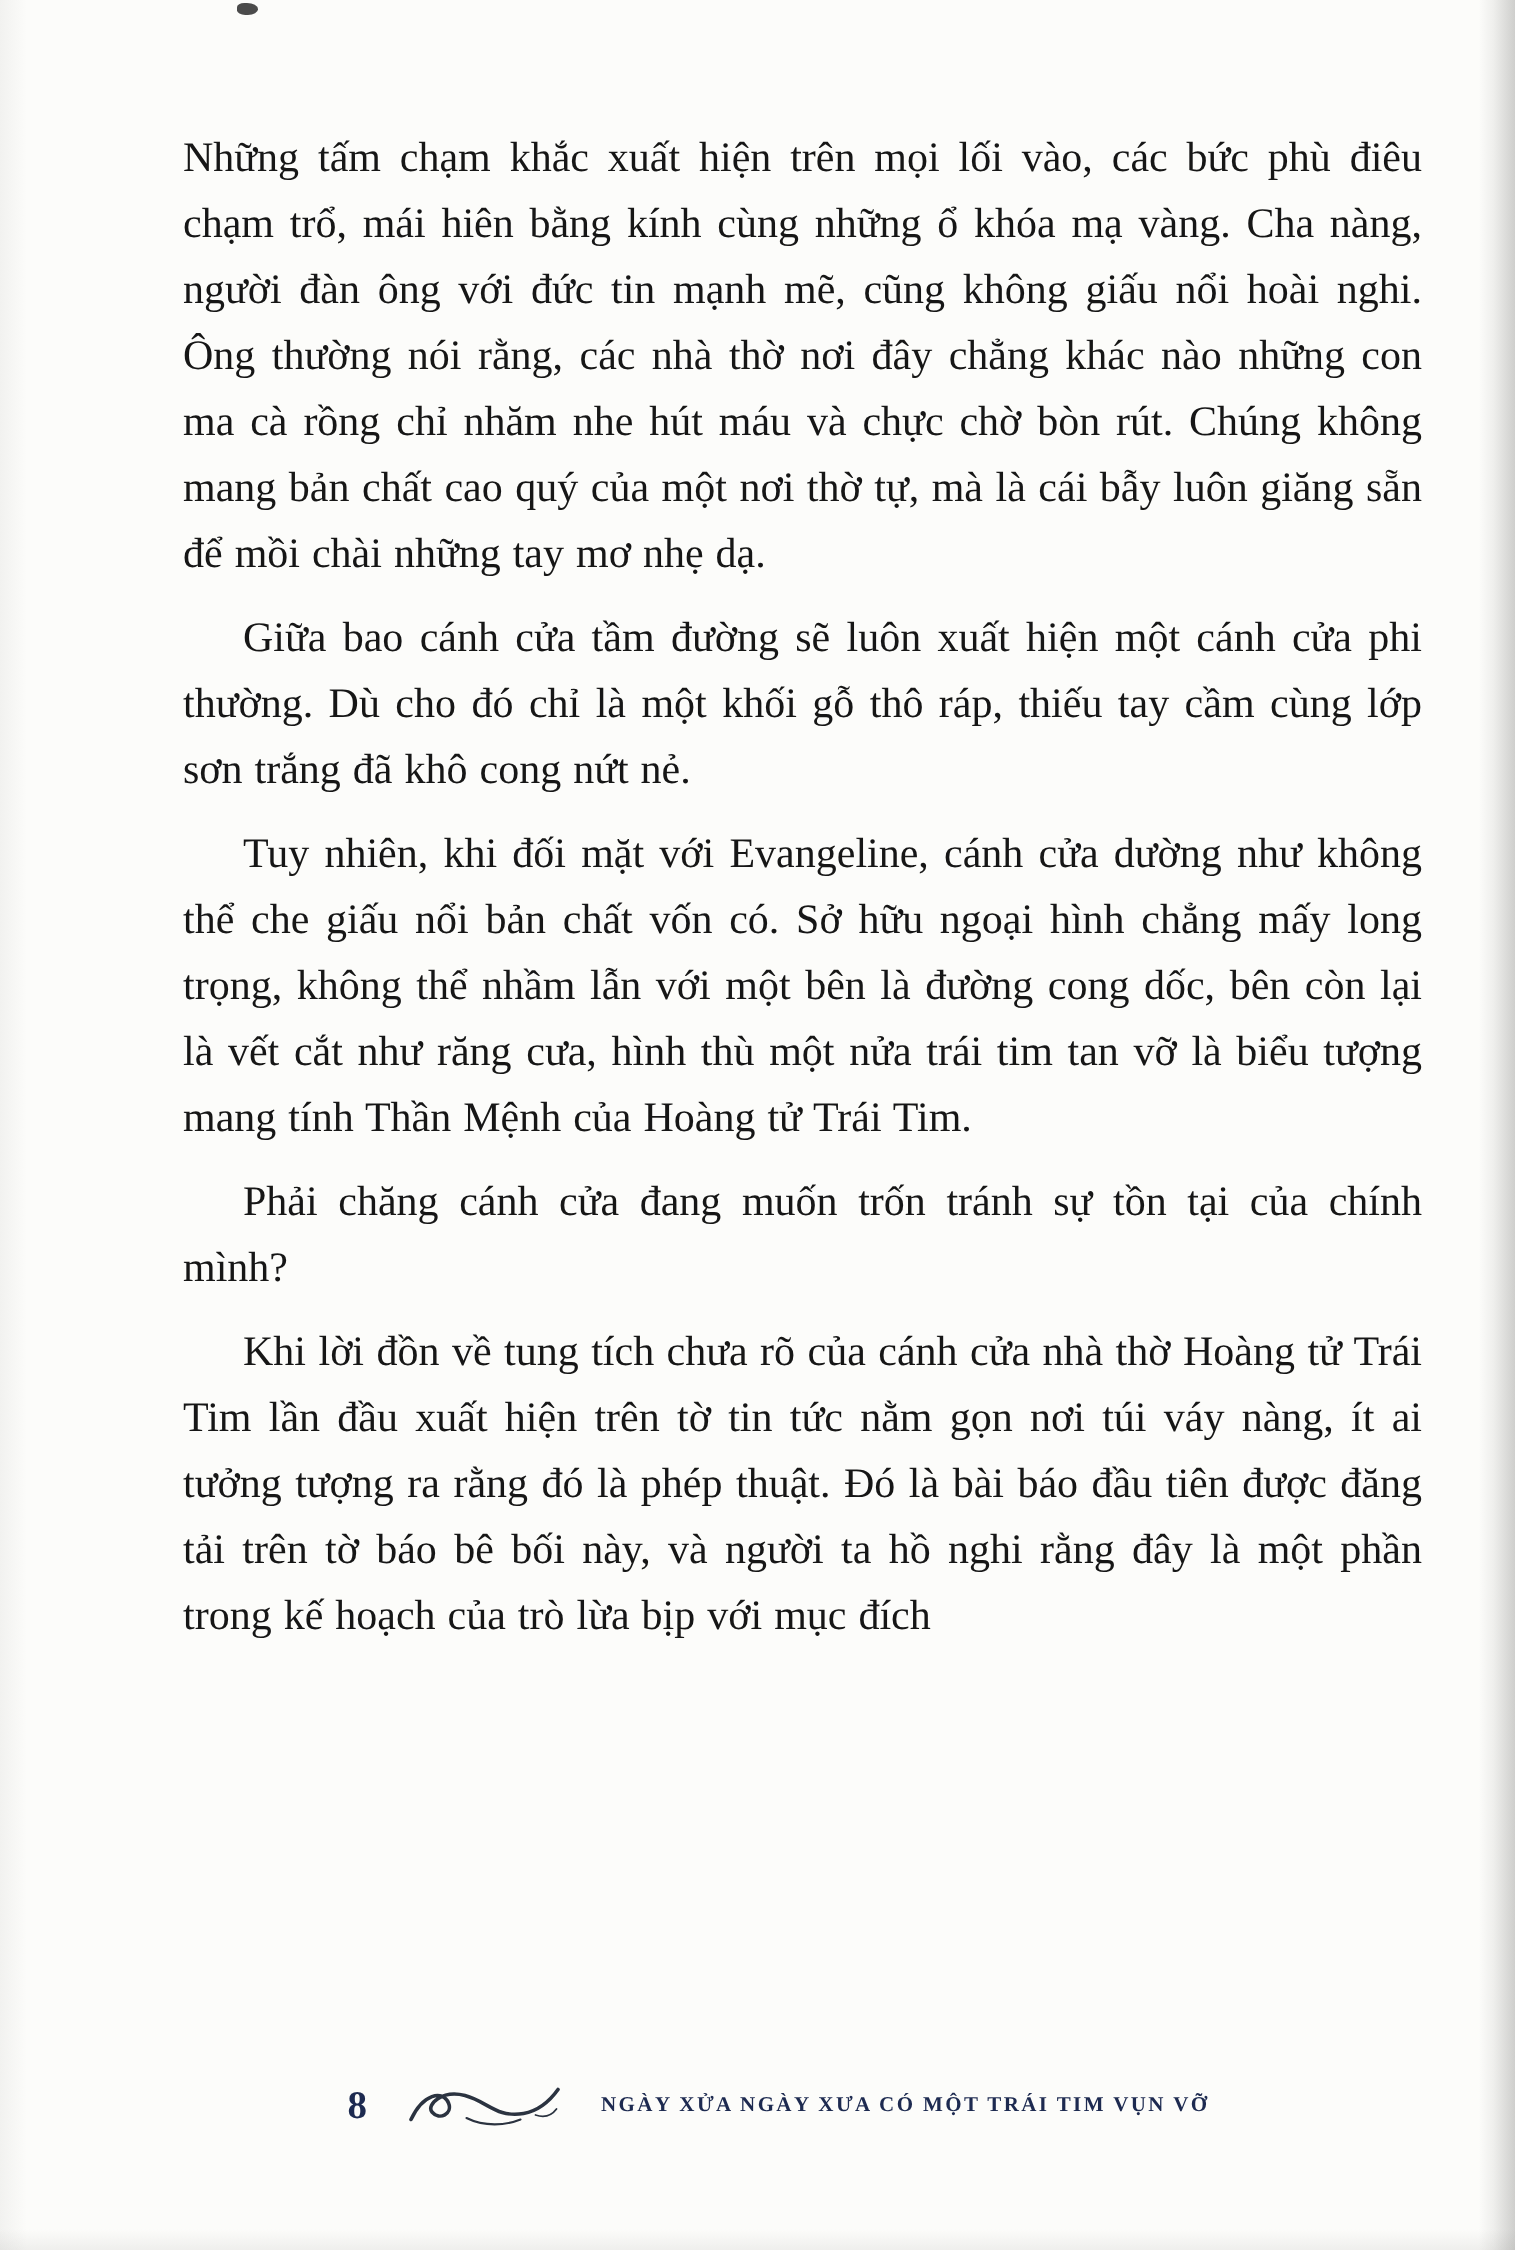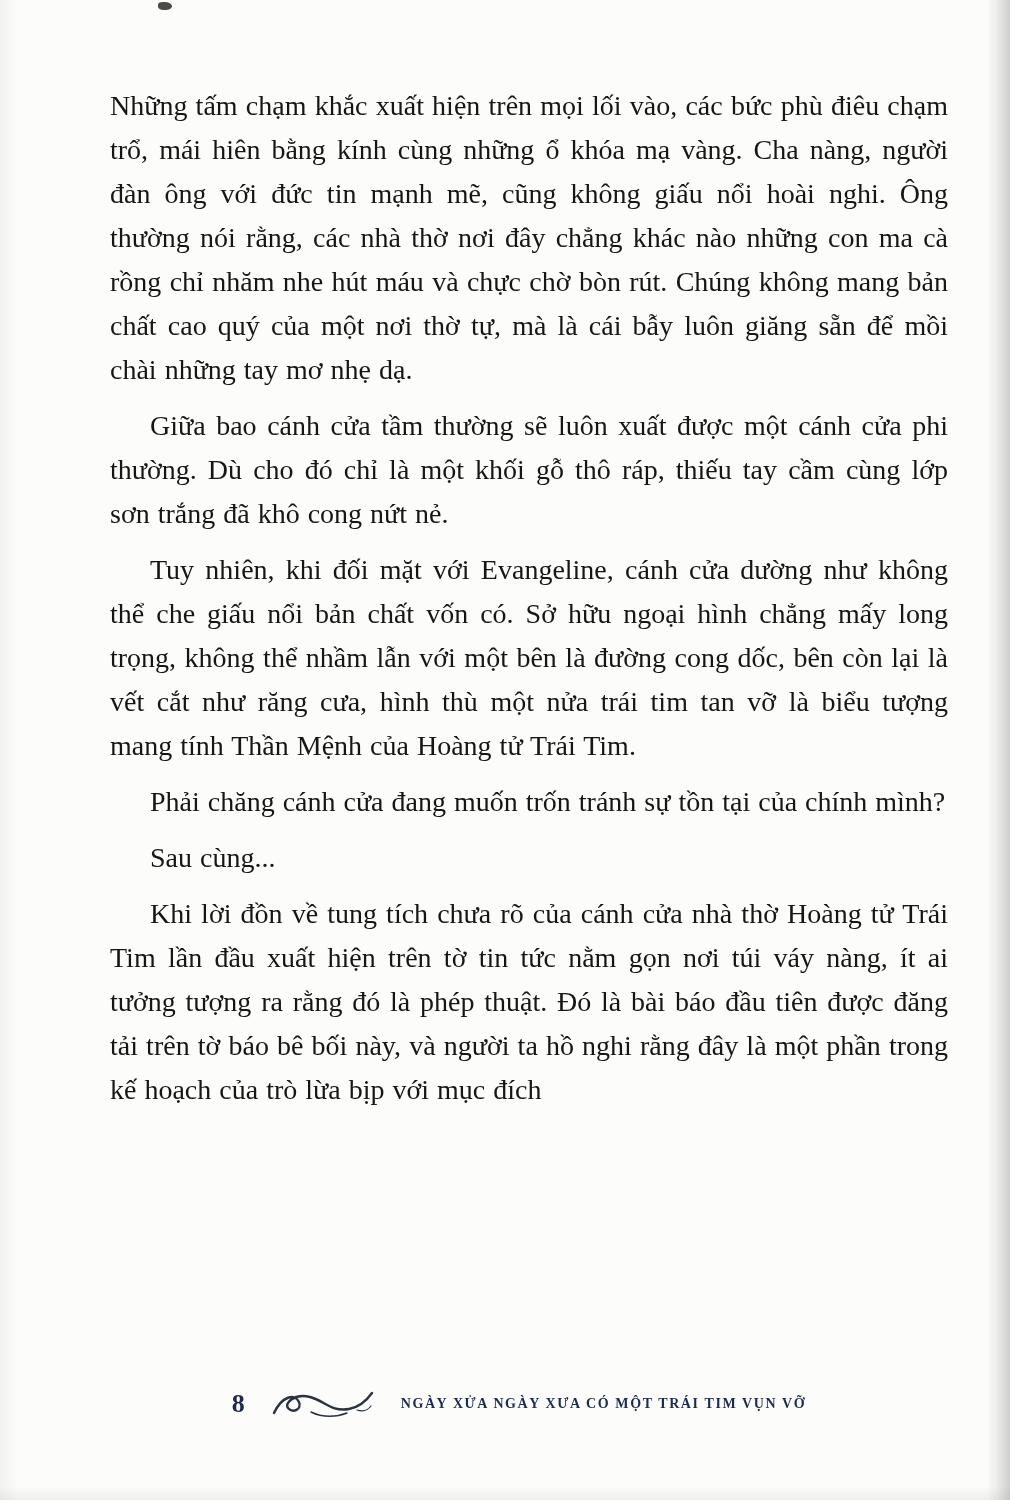--- a/index.html
+++ b/index.html
@@ -39,21 +39,21 @@
     position: absolute;
     left: 106px;
     top: 84px;
     width: 842px;
     color: #161616;
     font-size: 28px;
     line-height: 44px;
     text-align: justify;
   }
   .text-col p {
-    margin: 0 0 12px 4px;
+    margin: 0 0 12px 16px;
     word-spacing: 1px;
   }
   .text-col p.indent {
     text-indent: 40px;
   }
   
   .footer {
     position: absolute;
     top: 1386px;
     left: 0;
@@ -83,24 +83,23 @@
     white-space: nowrap;
   }
 </style>
 </head>
 <body>
 
 <div class="scan-speck"></div>
 
 <div class="text-col">
   <p>Những tấm chạm khắc xuất hiện trên mọi lối vào, các bức phù điêu chạm trổ, mái hiên bằng kính cùng những ổ khóa mạ vàng. Cha nàng, người đàn ông với đức tin mạnh mẽ, cũng không giấu nổi hoài nghi. Ông thường nói rằng, các nhà thờ nơi đây chẳng khác nào những con ma cà rồng chỉ nhăm nhe hút máu và chực chờ bòn rút. Chúng không mang bản chất cao quý của một nơi thờ tự, mà là cái bẫy luôn giăng sẵn để mồi chài những tay mơ nhẹ dạ.</p>
-  <p class="indent">Giữa bao cánh cửa tầm thường sẽ luôn xuất được một cánh cửa phi thường. Dù cho đó chỉ là một khối gỗ thô ráp, thiếu tay cầm cùng lớp sơn trắng đã khô cong nứt nẻ.</p>
+  <p class="indent">Giữa bao cánh cửa tầm đường sẽ luôn xuất hiện một cánh cửa phi thường. Dù cho đó chỉ là một khối gỗ thô ráp, thiếu tay cầm cùng lớp sơn trắng đã khô cong nứt nẻ.</p>
   <p class="indent">Tuy nhiên, khi đối mặt với Evangeline, cánh cửa dường như không thể che giấu nổi bản chất vốn có. Sở hữu ngoại hình chẳng mấy long trọng, không thể nhầm lẫn với một bên là đường cong dốc, bên còn lại là vết cắt như răng cưa, hình thù một nửa trái tim tan vỡ là biểu tượng mang tính Thần Mệnh của Hoàng tử Trái Tim.</p>
   <p class="indent">Phải chăng cánh cửa đang muốn trốn tránh sự tồn tại của chính mình?</p>
-  <p class="indent">Sau cùng...</p>
   <p class="indent">Khi lời đồn về tung tích chưa rõ của cánh cửa nhà thờ Hoàng tử Trái Tim lần đầu xuất hiện trên tờ tin tức nằm gọn nơi túi váy nàng, ít ai tưởng tượng ra rằng đó là phép thuật. Đó là bài báo đầu tiên được đăng tải trên tờ báo bê bối này, và người ta hồ nghi rằng đây là một phần trong kế hoạch của trò lừa bịp với mục đích</p>
 </div>
 
 <div class="footer">
   <span class="page-num">8</span>
   <span class="flourish">
     <svg viewBox="0 0 104 36" width="104" height="36" aria-hidden="true">
       <path d="M3 27 C11 10, 24 7, 28 16 C31 23, 22 28, 17 22 C13 17, 24 7, 39 11 C54 15, 60 26, 78 23 C89 21, 96 14, 101 7" stroke="currentColor" fill="none" stroke-width="2.4" stroke-linecap="round"></path>
       <path d="M40 26 C52 32, 66 31, 76 27" stroke="currentColor" fill="none" stroke-width="1.4" stroke-linecap="round"></path>
       <path d="M86 24 C92 26, 97 24, 100 20" stroke="currentColor" fill="none" stroke-width="1.2" stroke-linecap="round"></path>

